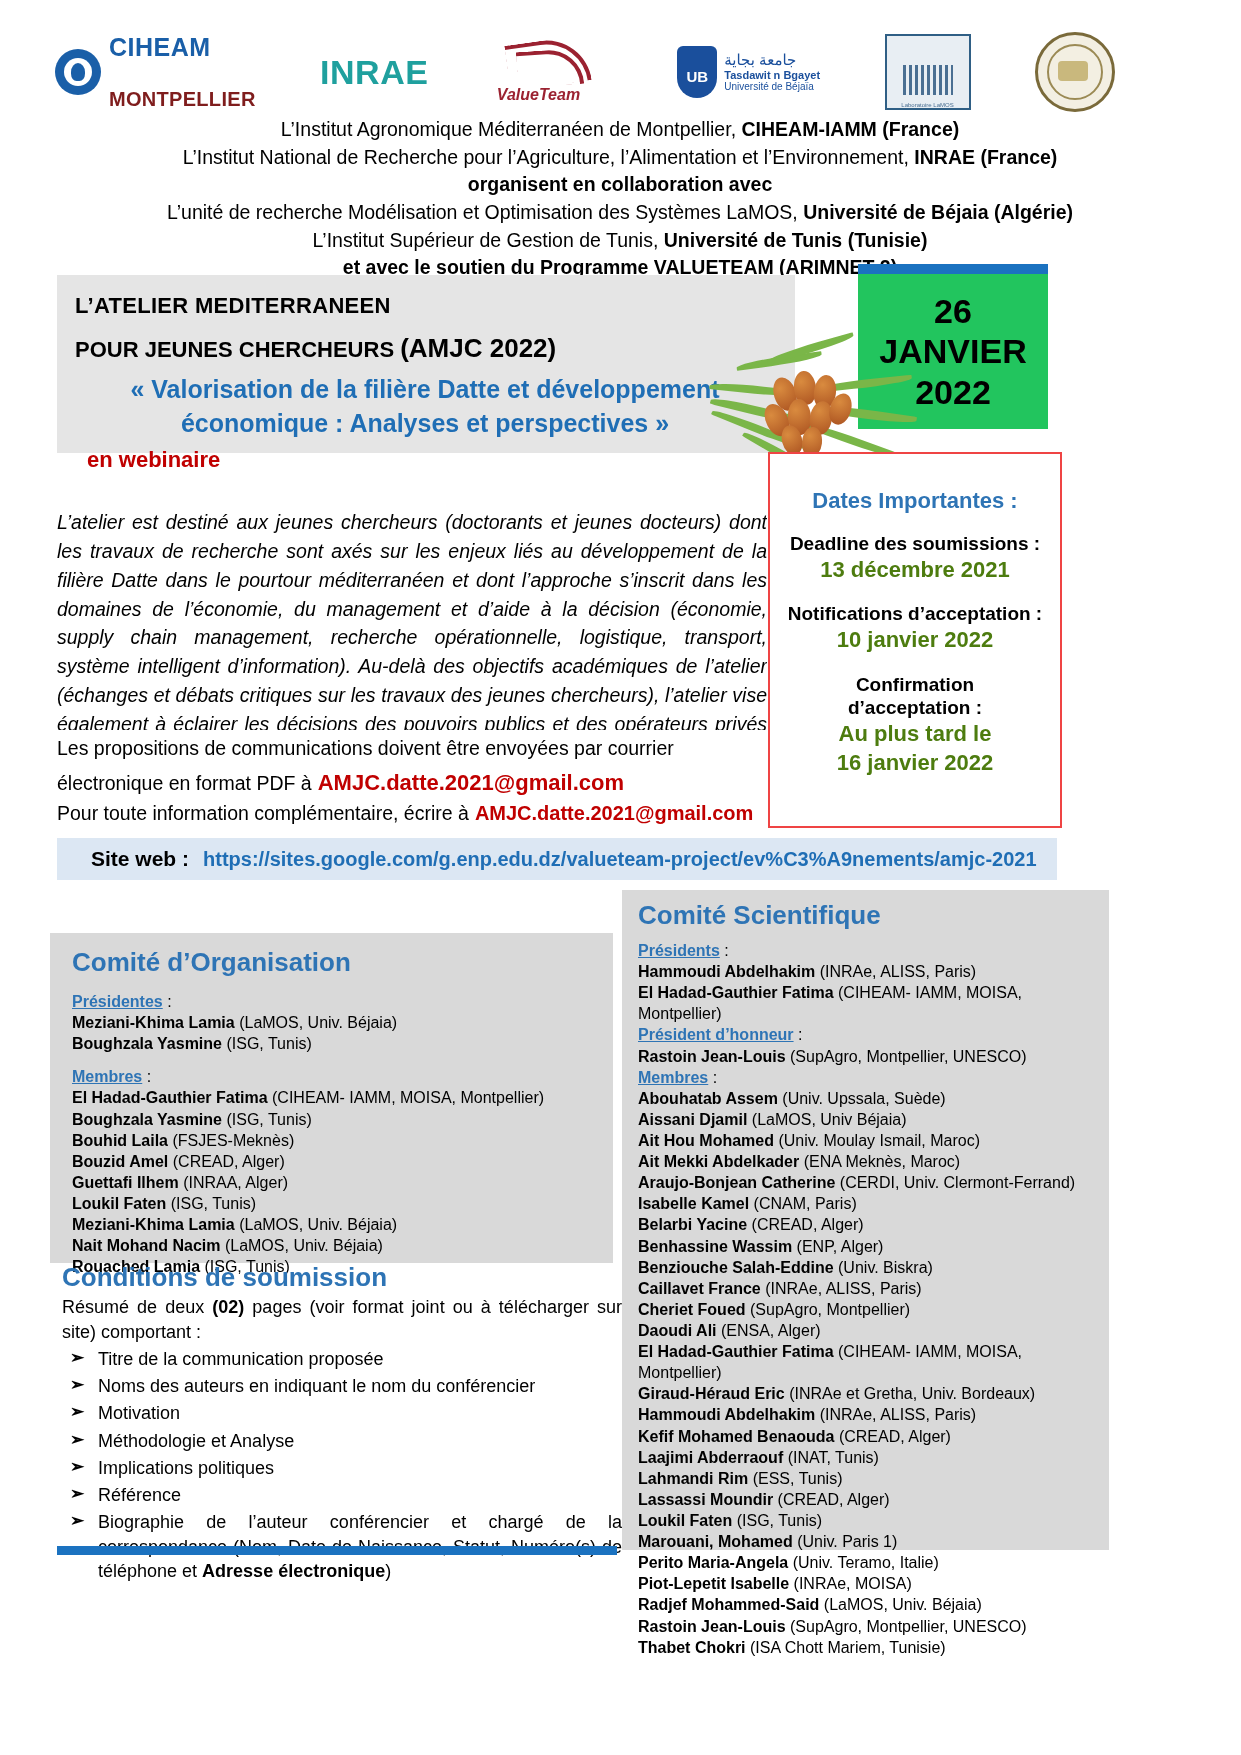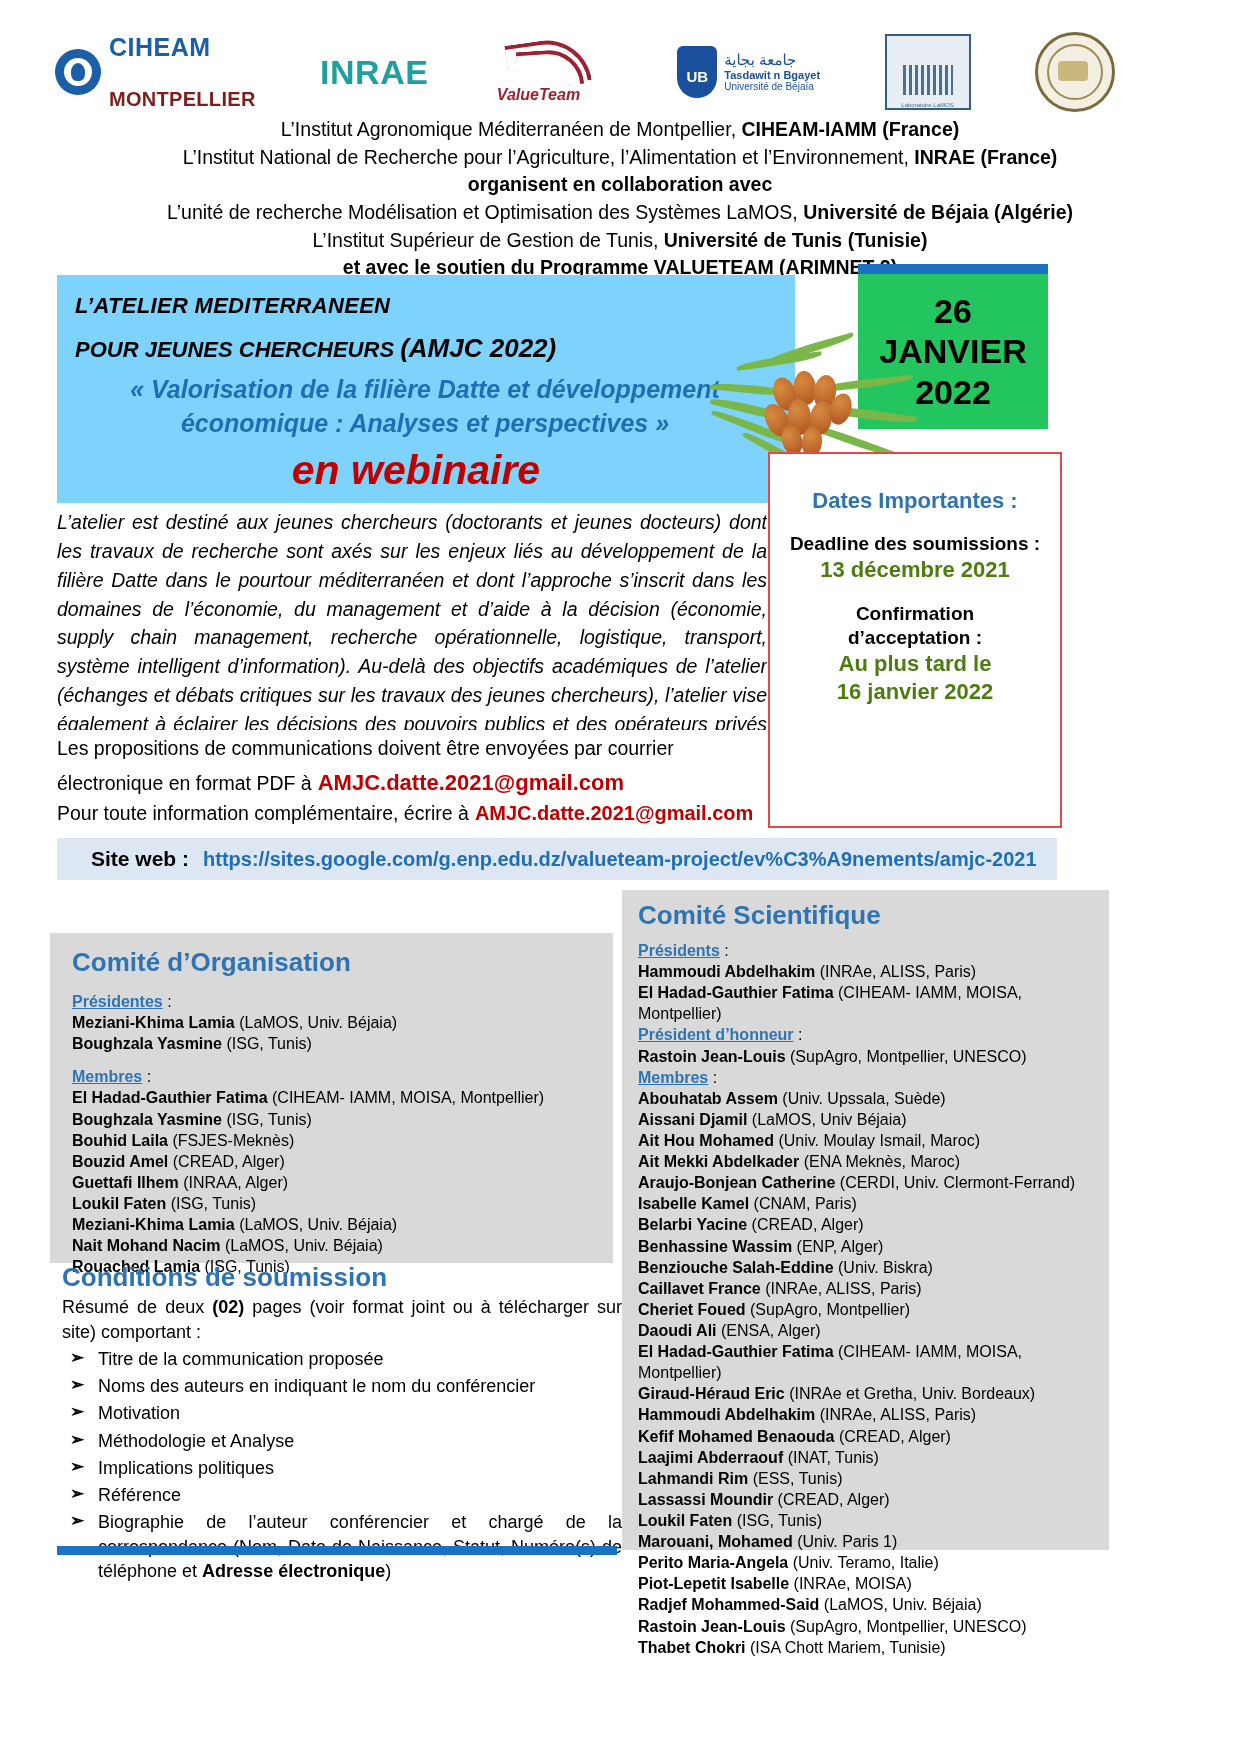--- a/index.html
+++ b/index.html
@@ -101,33 +101,32 @@
   
   .orgtext{
     position:absolute;left:110px;top:116px;width:1020px;text-align:center;
     font-size:19.5px;line-height:1.42;color:#000;
   }
   .orgtext div{white-space:nowrap;}
   .orgtext b{font-weight:bold;}
 
   
   .titlepanel{
-    position:absolute;left:57px;top:275px;width:738px;height:228px;
-    background:#7dd3fc;
-    font-style:italic;
+    position:absolute;left:57px;top:275px;width:738px;height:178px;
+    background:#e5e5e5;
   }
   .tp-l1{position:absolute;left:18px;top:18px;font-size:22px;font-weight:bold;letter-spacing:.3px;}
   .tp-l2{position:absolute;left:18px;top:58px;font-size:22px;font-weight:bold;}
   .tp-l2 .big{font-size:26px;}
   .tp-l3{position:absolute;left:18px;top:100px;width:700px;text-align:center;
          font-size:25px;font-weight:bold;color:#1f6eb5;}
   .tp-l4{position:absolute;left:18px;top:134px;width:700px;text-align:center;
          font-size:25px;font-weight:bold;color:#1f6eb5;}
-  .tp-l5{position:absolute;left:9px;top:172px;width:700px;text-align:center;
-         font-size:41px;font-weight:bold;color:#c00000;}
+  .tp-l5{position:absolute;left:30px;top:172px;width:700px;text-align:left;
+         font-size:22px;font-weight:bold;color:#c00000;}
 
   
   .datewrap{position:absolute;left:858px;top:264px;width:190px;}
   .datebar{height:10px;background:#1b72c0;}
   .datebox{
     background:#22c55e;height:155px;
     display:flex;flex-direction:column;align-items:center;justify-content:center;
     font-size:34px;font-weight:bold;line-height:1.18;color:#000;
   }
 
@@ -321,20 +320,24 @@
   </div>
 
   <div class="impbox">
     <div class="imp-title">Dates Importantes :</div>
 
     <div class="imp-block">
       <div class="imp-lbl">Deadline des soumissions :</div>
       <div class="imp-val">13 décembre 2021</div>
     </div>
 
+    <div class="imp-block">
+      <div class="imp-lbl">Notifications d’acceptation :</div>
+      <div class="imp-val">10 janvier 2022</div>
+    </div>
 
     <div class="imp-block">
       <div class="imp-lbl">Confirmation</div>
       <div class="imp-lbl">d’acceptation :</div>
       <div class="imp-val">Au plus tard le</div>
       <div class="imp-val">16 janvier 2022</div>
     </div>
   </div>
 
   <div class="bodypara">L’atelier est destiné aux jeunes chercheurs (doctorants et jeunes docteurs) dont les travaux de recherche sont axés sur les enjeux liés au développement de la filière Datte dans le pourtour méditerranéen et dont l’approche s’inscrit dans les domaines de l’économie, du management et d’aide à la décision (économie, supply chain management, recherche opérationnelle, logistique, transport, système intelligent d’information). Au-delà des objectifs académiques de l’atelier (échanges et débats critiques sur les travaux des jeunes chercheurs), l’atelier vise également à éclairer les décisions des pouvoirs publics et des opérateurs privés et de favoriser la création de réseaux de chercheurs autour de la recherche appliquée concernant la filière.</div>

